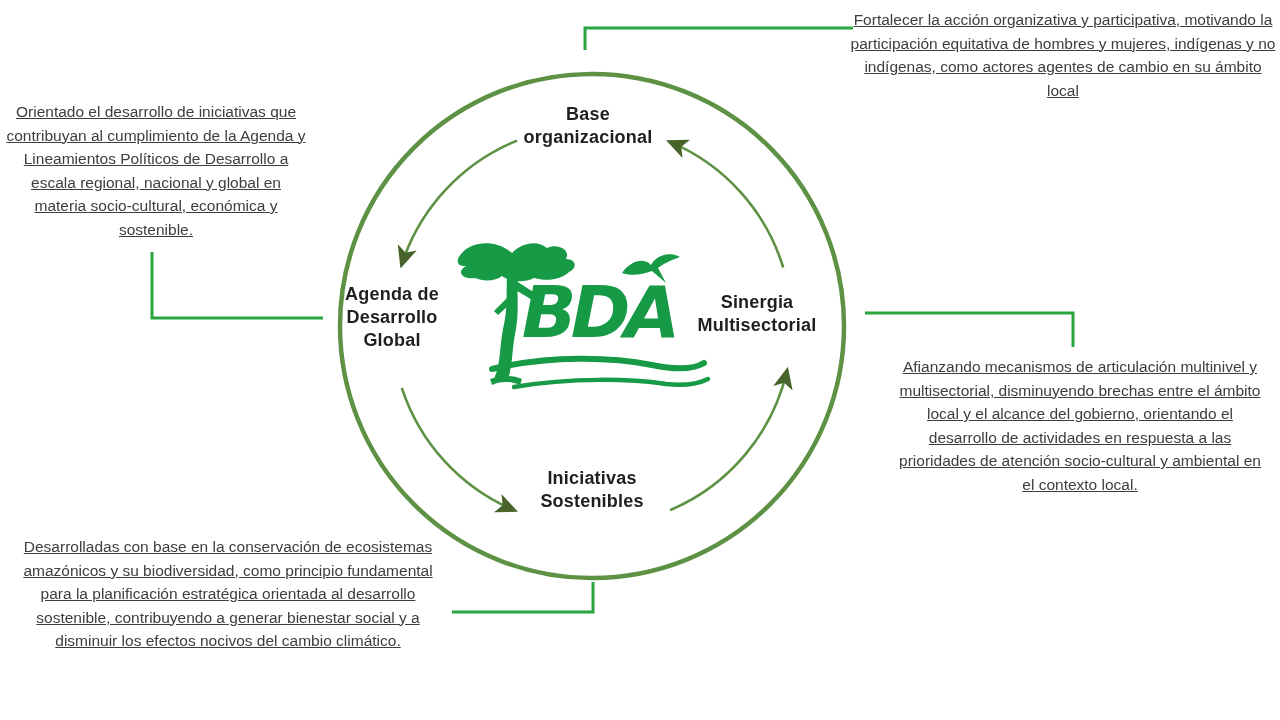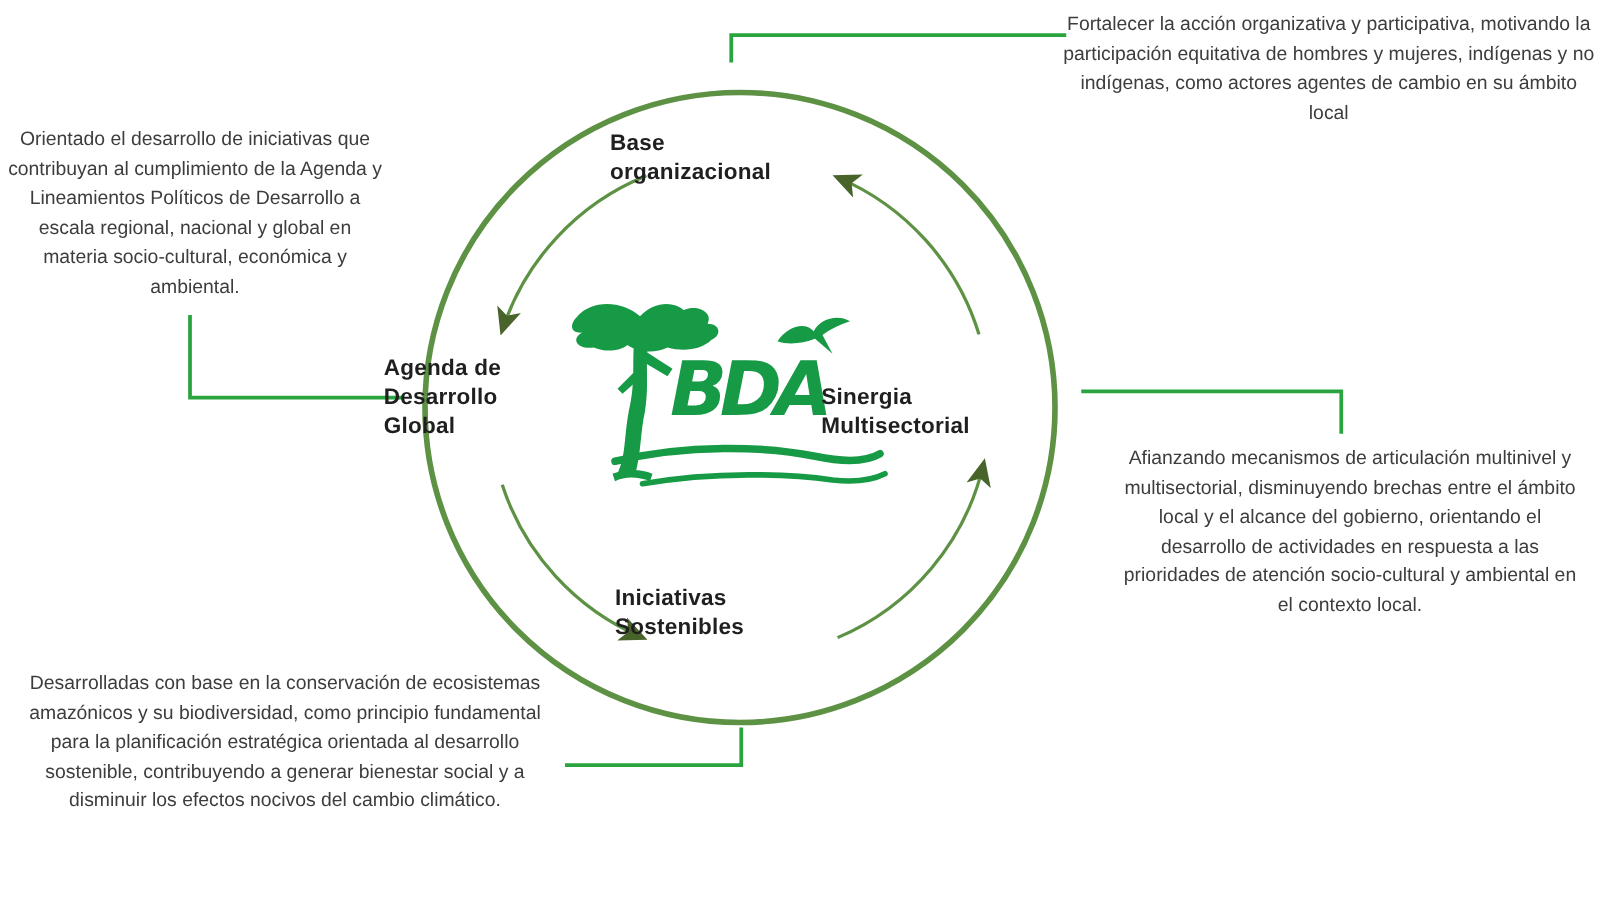--- a/index.html
+++ b/index.html
@@ -18,39 +18,39 @@
   }
   .canvas{position:absolute;left:0;top:0;width:1280px;height:720px;}
   .ring{fill:none;stroke:var(--ring-green);stroke-width:4.5px;}
   .arc{fill:none;stroke:var(--ring-green);stroke-width:2.6px;}
   .arrowhead{fill:var(--arrow-green);}
   .connector{fill:none;stroke:var(--connector-green);stroke-width:3px;}
   .logo-shape{fill:var(--logo-green);}
   .wave{fill:none;stroke:var(--logo-green);stroke-linecap:round;}
   .annotation{
     position:absolute;text-align:center;color:var(--body-text);
-    font-size:15.5px;line-height:23.5px;
+    font-size:15.5px;line-height:23.5px;text-decoration:underline;
   }
   .node-label{
-    position:absolute;color:var(--label-text);
+    position:absolute;text-align:center;color:var(--label-text);
     font-weight:700;font-size:18px;line-height:23px;white-space:pre-line;
     letter-spacing:.2px;
   }
   .bda-text{
     position:absolute;left:498px;top:262px;width:200px;
     font-family:"DejaVu Sans","Liberation Sans",sans-serif;
-    font-weight:800;font-style:italic;font-size:60px;line-height:100px;
+    font-weight:800;font-style:italic;font-size:72px;line-height:100px;
     letter-spacing:-6px;color:var(--logo-green);text-align:center;
   }
   .ann-base{left:848px;top:8px;width:430px;}
   .ann-agenda{left:4px;top:100px;width:304px;}
   .ann-sinergia{left:894px;top:355px;width:372px;}
   .ann-iniciativas{left:10px;top:535px;width:436px;}
   .lbl-base{left:488px;top:103px;width:200px;}
-  .lbl-sinergia{left:657px;top:291px;width:200px;margin-top:15px;}
+  .lbl-sinergia{left:657px;top:291px;width:200px;}
   .lbl-iniciativas{left:492px;top:467px;width:200px;}
   .lbl-agenda{left:307px;top:283px;width:170px;}
 </style>
 </head>
 <body>
 
 <div class="stage">
 
   <svg class="canvas" viewBox="0 0 1280 720" aria-hidden="true">
     <defs>
@@ -100,17 +100,17 @@
 organizacional</div>
   <div class="node-label lbl-sinergia">Sinergia
 Multisectorial</div>
   <div class="node-label lbl-iniciativas">Iniciativas
 Sostenibles</div>
   <div class="node-label lbl-agenda">Agenda de
 Desarrollo
 Global</div>
 
   <div class="annotation ann-base">Fortalecer la acción organizativa y participativa, motivando la participación equitativa de hombres y mujeres, indígenas y no indígenas, como actores agentes de cambio en su ámbito local</div>
-  <div class="annotation ann-agenda">Orientado el desarrollo de iniciativas que contribuyan al cumplimiento de la Agenda y Lineamientos Políticos de Desarrollo a escala regional, nacional y global en materia socio-cultural, económica y ambiental.</div>
+  <div class="annotation ann-agenda">Orientado el desarrollo de iniciativas que contribuyan al cumplimiento de la Agenda y Lineamientos Políticos de Desarrollo a escala regional, nacional y global en materia socio-cultural, económica y sostenible.</div>
   <div class="annotation ann-sinergia">Afianzando mecanismos de articulación multinivel y multisectorial, disminuyendo brechas entre el ámbito local y el alcance del gobierno, orientando el desarrollo de actividades en respuesta a las prioridades de atención socio-cultural y ambiental en el contexto local.</div>
   <div class="annotation ann-iniciativas">Desarrolladas con base en la conservación de ecosistemas amazónicos y su biodiversidad, como principio fundamental para la planificación estratégica orientada al desarrollo sostenible, contribuyendo a generar bienestar social y a disminuir los efectos nocivos del cambio climático.</div>
 
 </div>
 
 </body></html>

